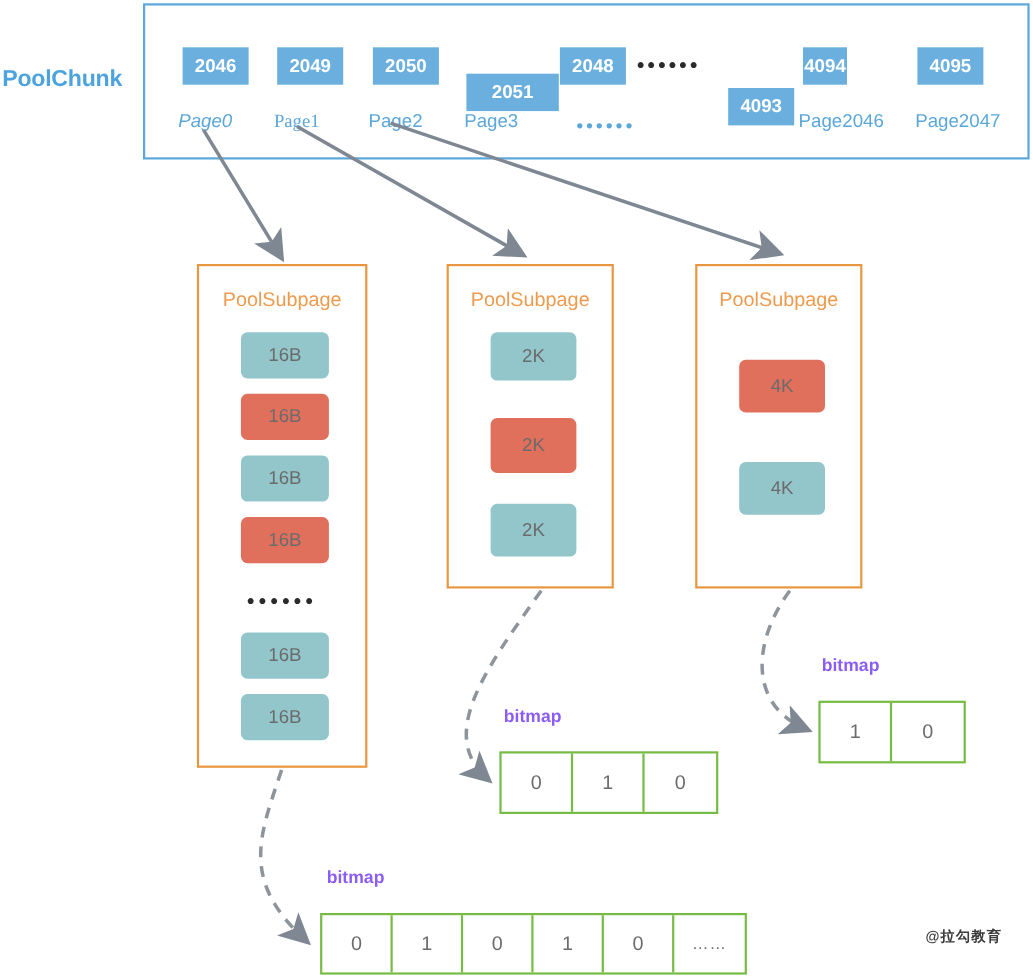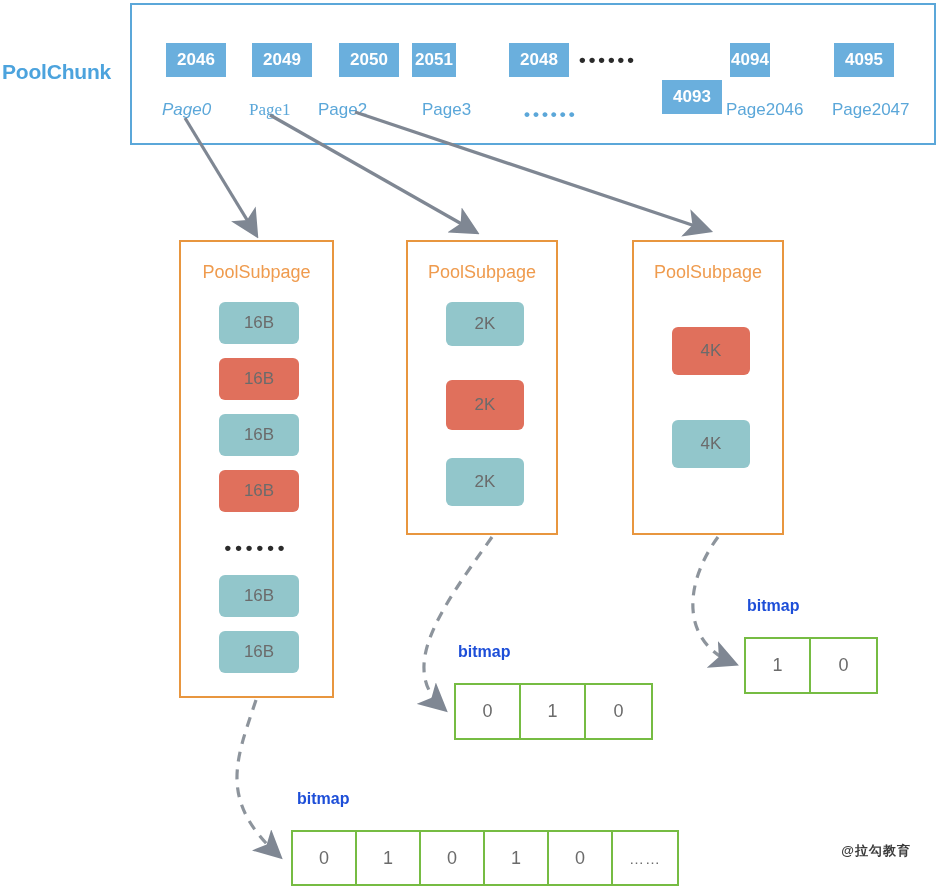--- a/index.html
+++ b/index.html
@@ -122,21 +122,21 @@
     color: #2b2b2b;
     font-size: 19px;
     font-weight: bold;
     letter-spacing: 4px;
   }
 
   
   .bitmap-title {
     position: absolute;
     font-size: 16px;
-    color: #1d4ed8;
+    color: #8b5cf6;
     font-weight: bold;
     text-align: center;
   }
   .bitmap {
     position: absolute;
     display: flex;
     border: 2px solid #76bc43;
     background: #ffffff;
     box-sizing: border-box;
   }
@@ -168,31 +168,31 @@
 
 <div id="stage">
 
   <div class="chunk-label">PoolChunk</div>
 
   <div class="chunk-box">
     <div class="chunk-row-cells" id="chunk-cells">
         <div class="chunk-cell" style="left: 34px; width: 60px;">2046</div>
         <div class="chunk-cell" style="left: 120px; width: 60px;">2049</div>
         <div class="chunk-cell" style="left: 207px; width: 60px;">2050</div>
-        <div class="chunk-cell" style="left: 280px; width: 44px;">2051</div>
+        <div class="chunk-cell" style="left: 292px; width: 84px; margin-top: 24px;">2051</div>
         <div class="chunk-cell" style="left: 377px; width: 60px;">2048</div>
         <div class="chunk-cell" style="left: 530px; width: 60px; margin-top: 37px;">4093</div>
         <div class="chunk-cell" style="left: 598px; width: 40px;">4094</div>
         <div class="chunk-cell" style="left: 702px; width: 60px;">4095</div>
         <div class="chunk-dots-dark" style="left: 447px;">••••••</div>
       </div>
     <div class="chunk-row-cells" id="chunk-pages">
         <div class="page-label" style="left: 30px; font-style: italic;">Page0</div>
         <div class="page-label" style="left: 117px; font-family: Liberation Serif, serif;">Page1</div>
-        <div class="page-label" style="left: 186px; text-align: center;">Page2</div>
+        <div class="page-label" style="left: 203px; text-align: center;">Page2</div>
         <div class="page-label" style="left: 290px;">Page3</div>
         <div class="page-label" style="left: 594px;">Page2046</div>
         <div class="page-label" style="left: 700px;">Page2047</div>
         <div class="page-dots-blue" style="left: 392px;">••••••</div>
       </div>
   </div>
 
   <div id="subpages-host">
       <div class="subpage" style="left: 179px; top: 240px; width: 155px; height: 458px;">
         <div class="subpage-title">PoolSubpage</div>

